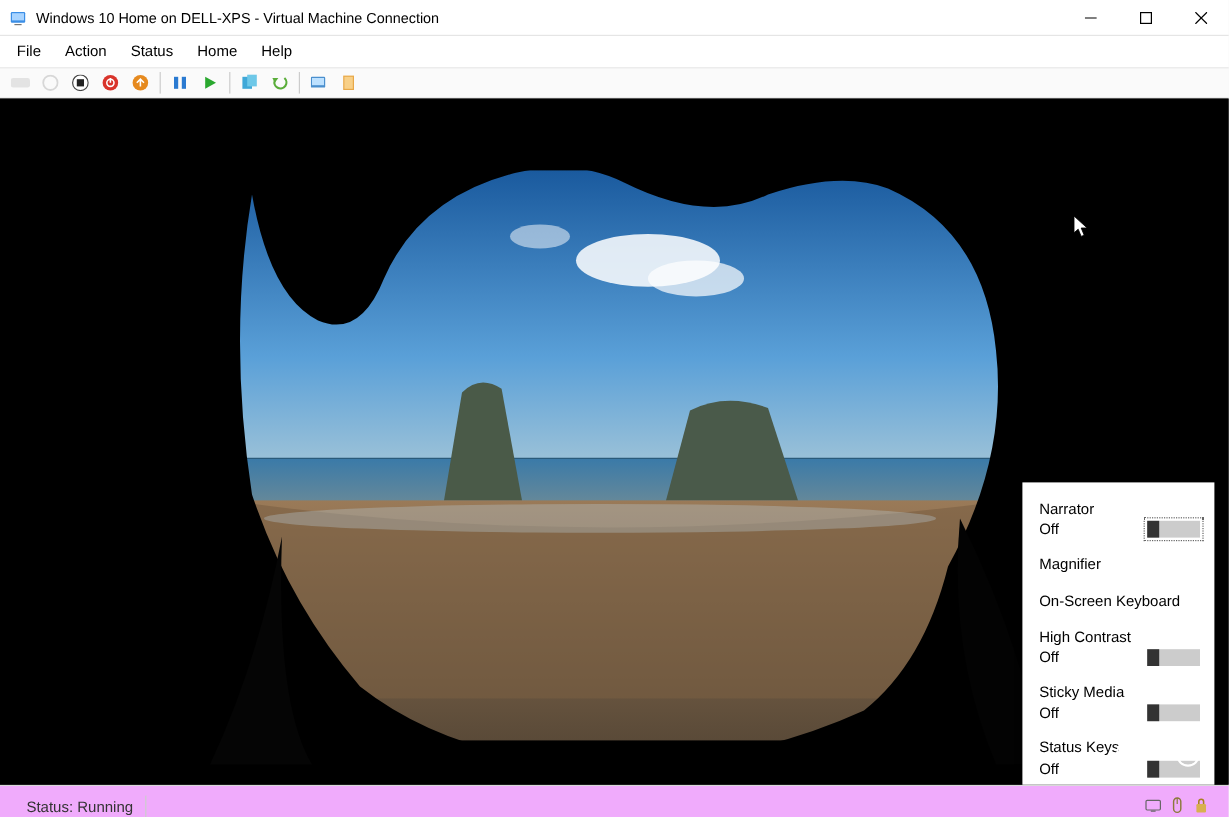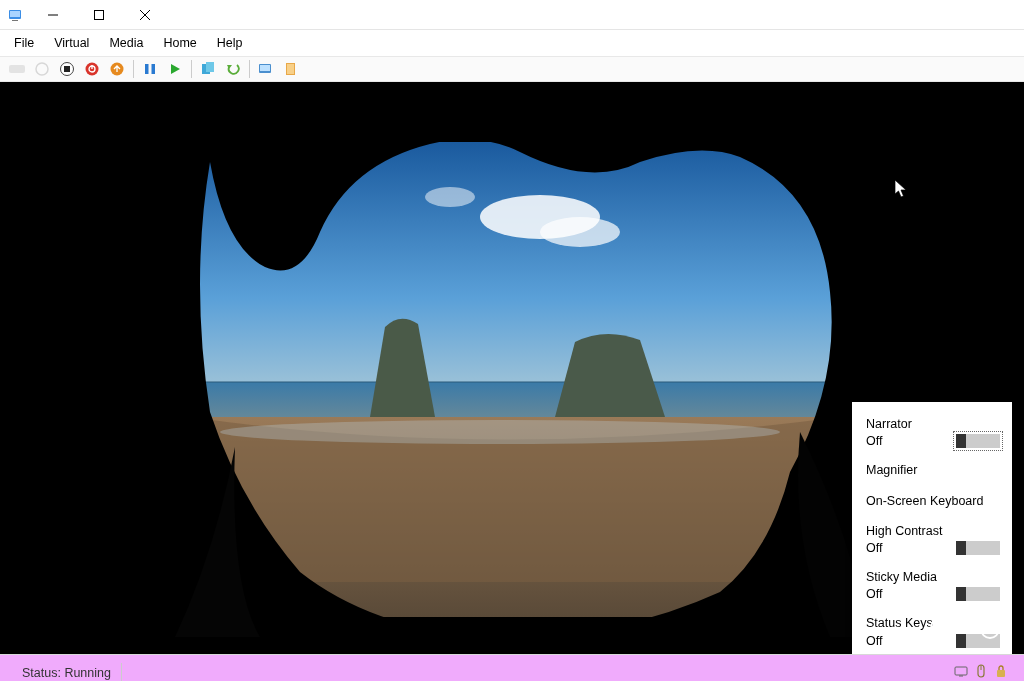--- a/index.html
+++ b/index.html
@@ -59,20 +59,21 @@
 <body>
 
 <div class="titlebar">
   <span class="app-icon">
     <svg viewBox="0 0 16 16">
         <rect x="1" y="3" width="12" height="9" rx="1" fill="#3b8ee6"></rect>
         <rect x="2" y="4" width="10" height="6" fill="#a9d4ff"></rect>
         <rect x="4" y="13" width="6" height="1" fill="#777"></rect>
       </svg>
   </span>
+  <span class="title">Windows 10 Home on DELL-XPS - Virtual Machine Connection</span>
   <div class="winbtns">
     <div class="winbtn">
         <svg viewBox="0 0 10 10">
           <line x1="0" y1="5" x2="10" y2="5" stroke="#000" stroke-width="1"></line>
         </svg>
       </div>
     <div class="winbtn">
         <svg viewBox="0 0 10 10">
           <rect x="0.5" y="0.5" width="9" height="9" fill="none" stroke="#000" stroke-width="1"></rect>
         </svg>
@@ -81,22 +82,22 @@
         <svg viewBox="0 0 10 10">
           <line x1="0" y1="0" x2="10" y2="10" stroke="#000" stroke-width="1"></line>
           <line x1="10" y1="0" x2="0" y2="10" stroke="#000" stroke-width="1"></line>
         </svg>
       </div>
   </div>
 </div>
 
 <div class="menubar">
   <div class="menuitem">File</div>
-  <div class="menuitem">Virtual</div>
-  <div class="menuitem">Media</div>
+  <div class="menuitem">Action</div>
+  <div class="menuitem">Status</div>
   <div class="menuitem">Home</div>
   <div class="menuitem">Help</div>
 </div>
 
 <div class="toolbar">
   <div class="tbtn disabled">
       <svg width="16" height="12" viewBox="0 0 16 12">
         <rect x="0" y="2" width="16" height="8" rx="2" fill="#bbb"></rect>
       </svg>
     </div>

